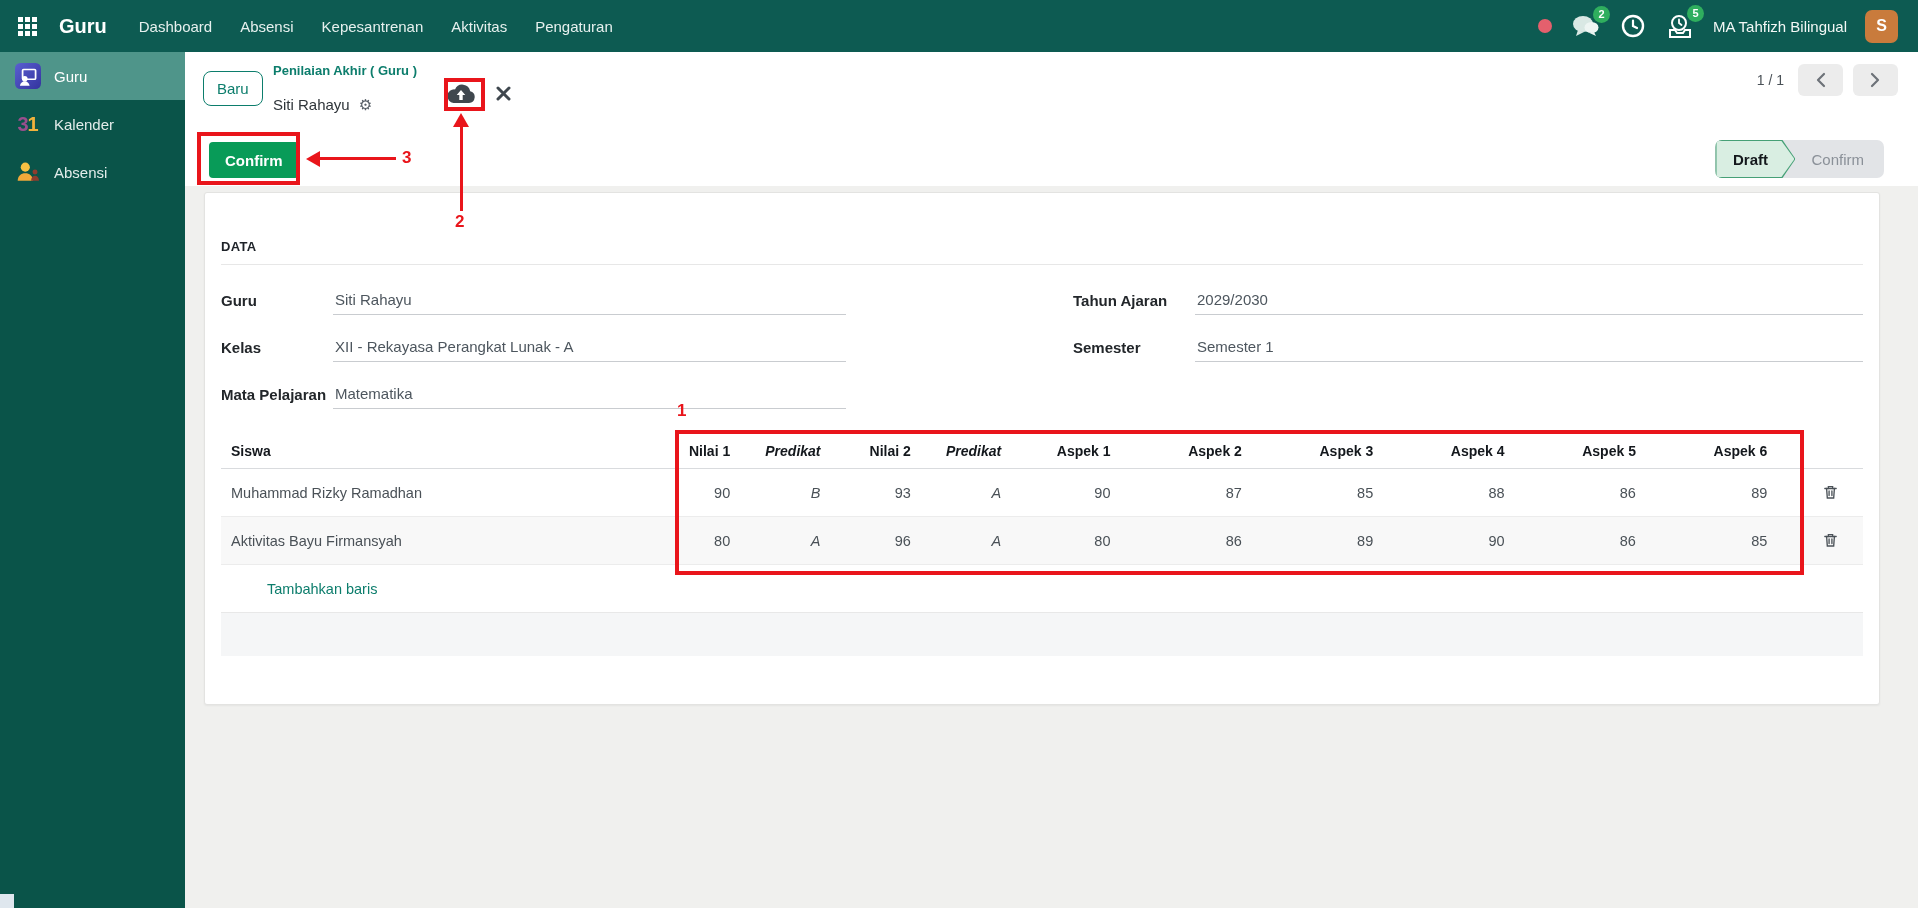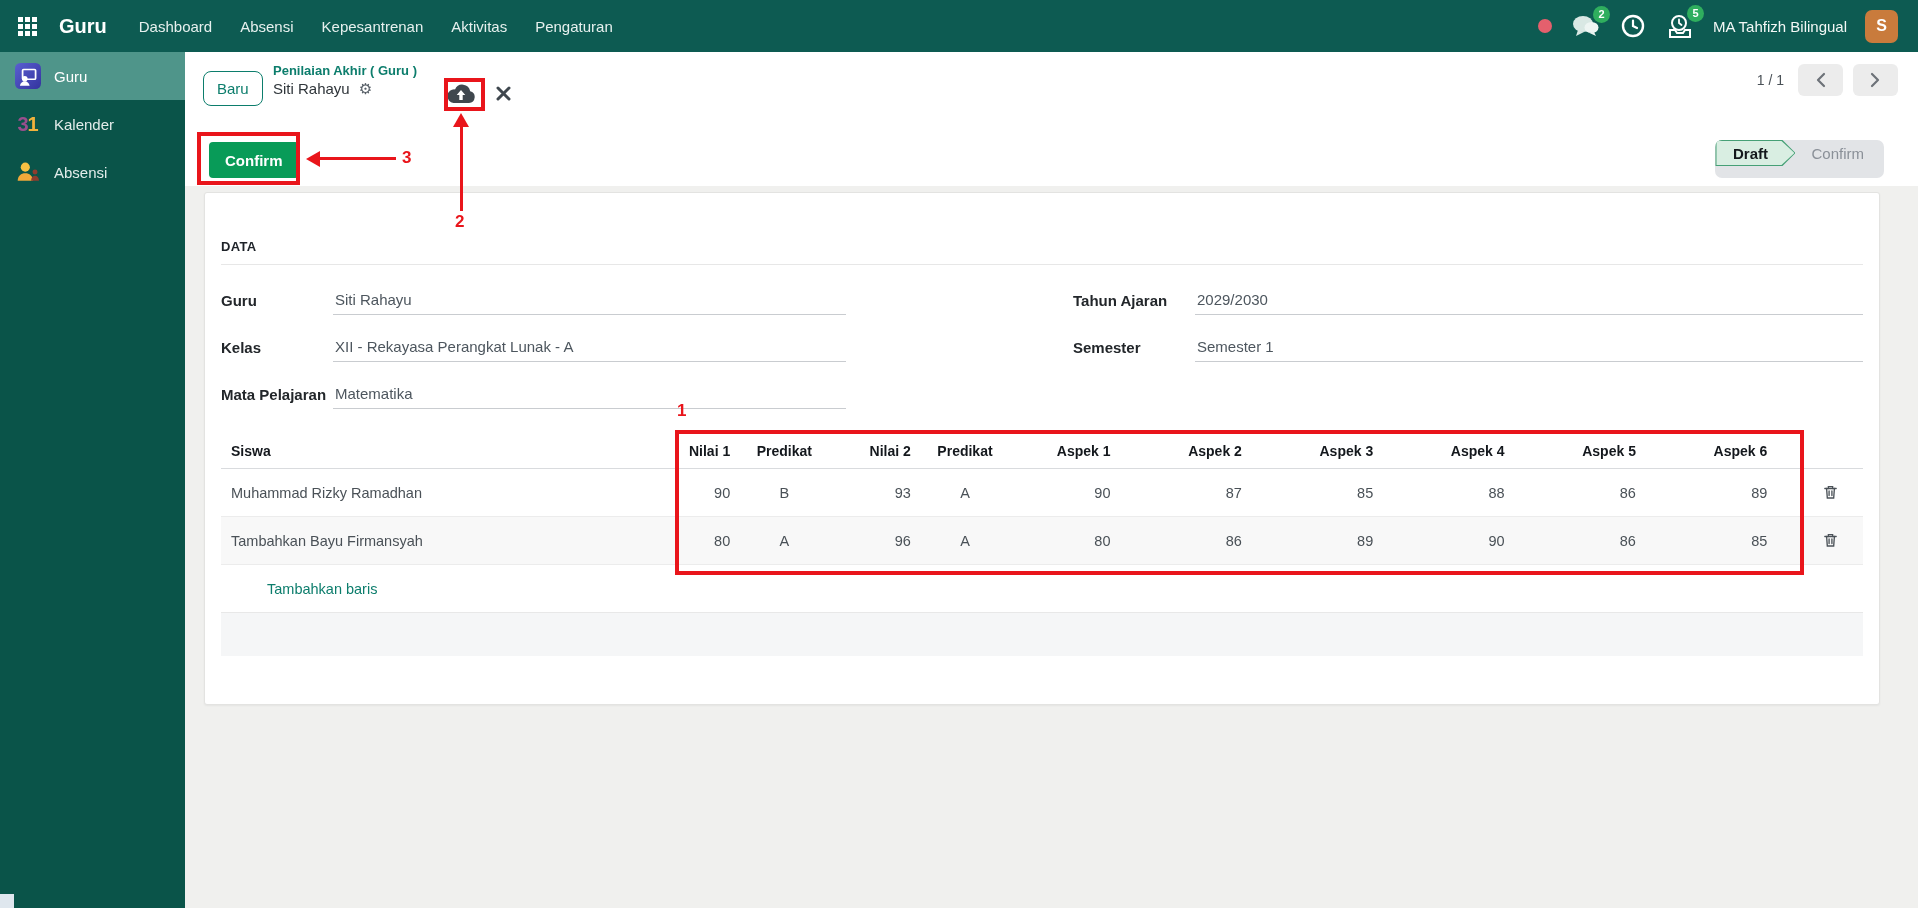--- a/index.html
+++ b/index.html
@@ -35,36 +35,36 @@
   .cal-icon { font-size:20px; font-weight:700; letter-spacing:-1px; }
   .cal-icon .c3 { color:#9a4f8e; } .cal-icon .c1 { color:#f0b23c; }
   .notch { position:absolute; left:0; top:842px; width:14px; height:14px; background:#dfe7ee; }
 
   
   .main { position:absolute; left:185px; top:52px; width:1733px; height:856px; }
   .control-panel { position:relative; width:100%; height:134px; background:#ffffff; }
   .new-badge { position:absolute; left:18px; top:19px; height:35px; padding:0 13px;
     background:#fff; border:1px solid #0c7d6c; border-radius:8px; color:#0c7d6c;
     font-size:15px; cursor:pointer; }
-  .bc-col { position:absolute; left:88px; top:11px; display:flex; flex-direction:column; gap:2px; }
+  .bc-col { position:absolute; left:88px; top:11px; display:flex; flex-direction:column; gap:18px; }
   .bc-parent { color:#0c7d6c; font-size:13px; font-weight:700; text-decoration:none; cursor:pointer; }
   .bc-record-row { display:flex; align-items:center; gap:9px; }
   .bc-record { color:#2f353a; font-size:15px; }
   .gear { color:#565e66; font-size:15px; cursor:pointer; line-height:1; }
   .save-cluster { position:absolute; left:260px; top:28px; display:flex; align-items:center; gap:17px; }
   .icon-btn { background:none; border:none; cursor:pointer; display:flex; padding:2px; }
   .cp-right { position:absolute; right:20px; top:12px; display:flex; align-items:center; gap:10px; }
   .pager-text { color:#4a5157; font-size:14px; margin-right:4px; }
   .pager-btn { width:45px; height:32px; border:none; border-radius:6px; background:#ececec;
     display:flex; align-items:center; justify-content:center; cursor:pointer; }
   .confirm-btn { position:absolute; left:24px; top:90px; height:36px; padding:0 16px;
     background:#089b58; border:none; border-radius:4px; color:#fff; font-size:15px; font-weight:700; cursor:pointer; }
   .statusbar { position:absolute; right:34px; top:88px; height:38px; display:flex;
     background:#e2e4e7; border-radius:7px; overflow:hidden; }
-  .step { height:26px; display:flex; align-items:center; font-size:15px; }
+  .step { height:38px; display:flex; align-items:center; font-size:15px; }
   .step-draft { position:relative; width:80px; }
   .step-draft .outer { position:absolute; inset:0; background:#46a076;
     clip-path:polygon(0 0, calc(100% - 13px) 0, 100% 50%, calc(100% - 13px) 100%, 0 100%); }
   .step-draft .inner { position:absolute; inset:1px 1px 1px 1px; background:#d9eee2;
     clip-path:polygon(0 0, calc(100% - 13px) 0, 100% 50%, calc(100% - 13px) 100%, 0 100%); }
   .step-draft .lbl { position:relative; width:100%; text-align:center; padding-right:10px;
     color:#14181c; font-weight:700; cursor:pointer; }
   .step-confirm { padding:0 20px 0 16px; color:#8a9098; cursor:pointer; }
 
   
@@ -84,21 +84,21 @@
   .fvalue { flex:1; font-size:15px; color:#4d565e; border-bottom:1px solid #c9ccd0;
     padding:4px 2px 6px 2px; cursor:text; }
 
   table.grades { width:100%; border-collapse:collapse; margin-top:16px; table-layout:fixed; }
   .grades th { font-size:14px; font-weight:700; color:#14181d; padding:9px 8px;
     border-bottom:1px solid #d9dbde; white-space:nowrap; }
   .grades td { font-size:14.5px; color:#4a5157; height:48px; padding:0 8px;
     border-bottom:1px solid #ececec; white-space:nowrap; }
   .grades .c-name   { text-align:left; padding-left:10px; }
   .grades .c-num    { text-align:right; }
-  .grades .c-pred   { text-align:center; padding-left:10px; }
+  .grades .c-pred   { text-align:right; padding-left:10px;font-style:italic; }
   .grades .c-aspek  { text-align:right; padding-right:30px; }
   .grades .c-trash  { text-align:center; }
   .grades tr.zebra td { background:#f8f8f8; }
   .add-row td { border-bottom:1px solid #e8e8e8; }
   .add-row a { color:#0c7d6c; font-size:14.5px; text-decoration:none; cursor:pointer;margin-left:36px; }
   .trash-btn { background:none; border:none; cursor:pointer; display:inline-flex; padding:2px; }
   .gray-band { height:43px; background:#f5f6f7; margin:0 -0px; }
 
   
   .ann { position:absolute; z-index:50; pointer-events:none; }
@@ -341,21 +341,21 @@
                       <path d="M4 7 h16"></path>
                         <path d="M9 7 V4.5 h6 V7"></path>
                       <path d="M6.5 7 l1 13.5 h9 l1-13.5"></path>
                       <path d="M10 10.5 v6.5 M14 10.5 v6.5"></path>
                     </g>
                   </svg>
                 </button>
               </td>
             </tr>
             <tr class="zebra">
-              <td class="c-name">Tambahkan Bayu Firmansyah</td>
+              <td class="c-name">Aktivitas Bayu Firmansyah</td>
               <td class="c-num">80</td>
               <td class="c-pred">A</td>
               <td class="c-num">96</td>
               <td class="c-pred">A</td>
               <td class="c-aspek">80</td>
               <td class="c-aspek">86</td>
               <td class="c-aspek">89</td>
               <td class="c-aspek">90</td>
               <td class="c-aspek">86</td>
               <td class="c-aspek">85</td>

